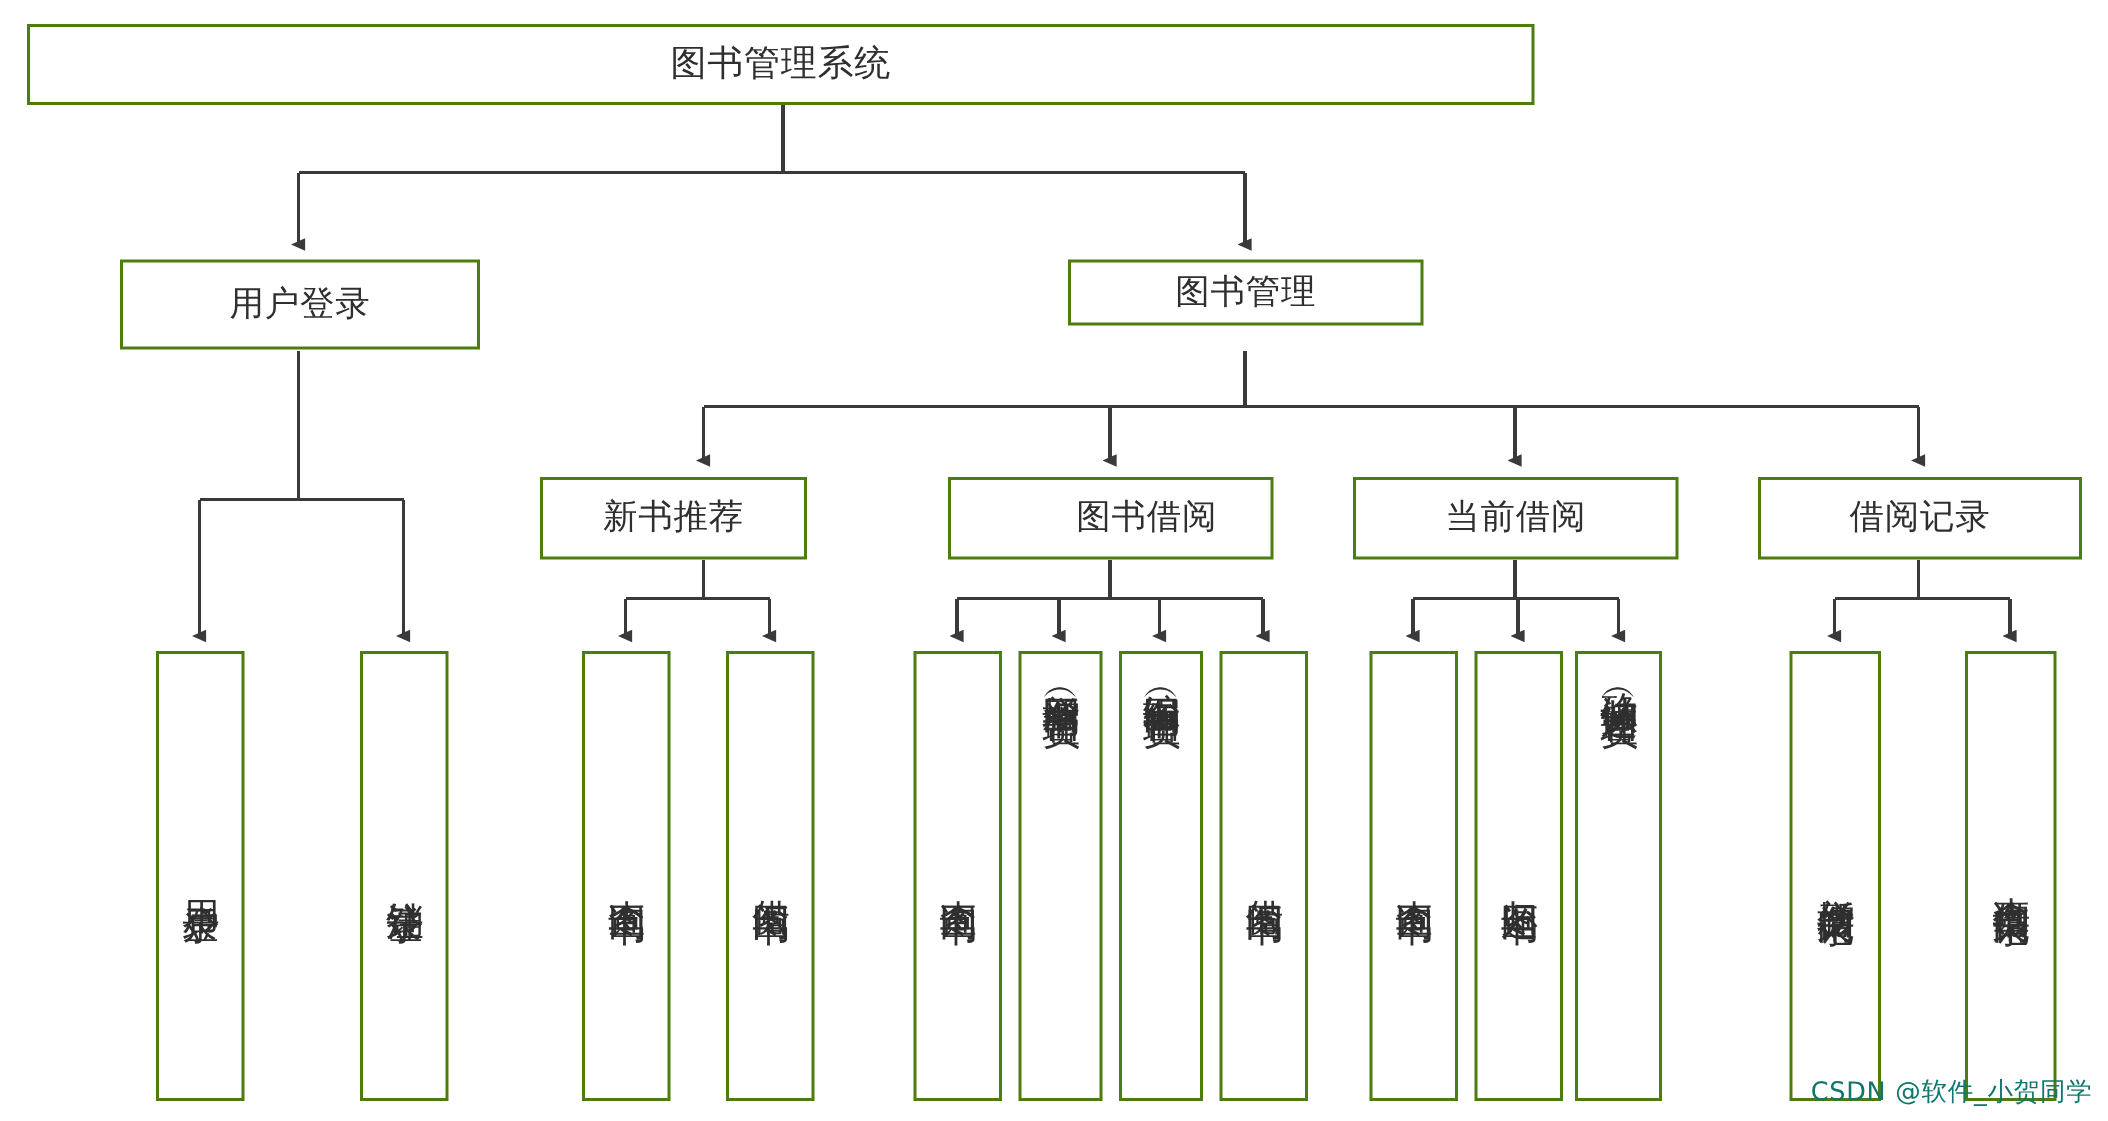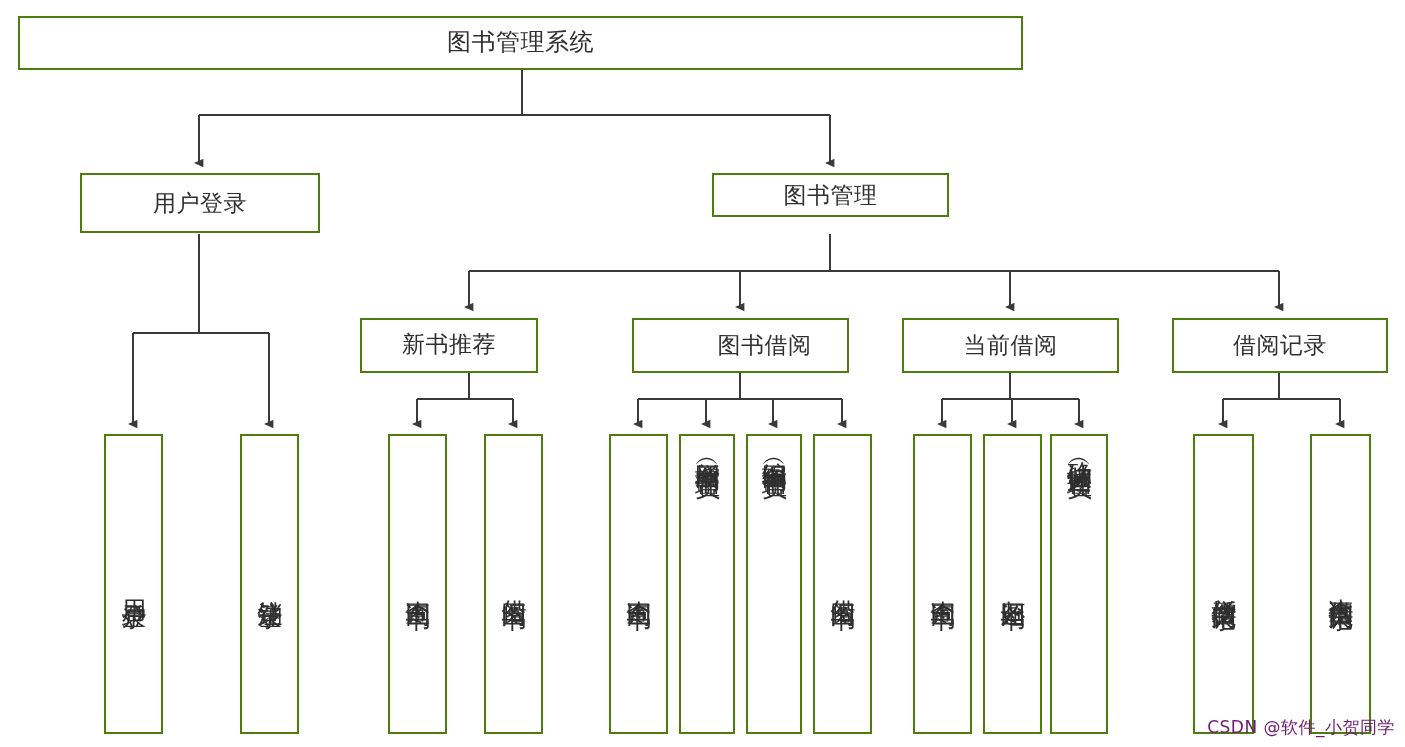--- a/index.html
+++ b/index.html
@@ -63,21 +63,21 @@
   }
   .node-box.vertical.centered {
     align-items: center;
     padding-top: 0;
   }
   #watermark {
     position: absolute;
     right: 10px;
     bottom: 8px;
     font-size: 17px;
-    color: #701a75;
+    color: #0f766e;
     letter-spacing: 0.5px;
     white-space: nowrap;
     pointer-events: none;
   }
 </style>
 </head>
 <body>
 
 <div id="diagram-root">
 

